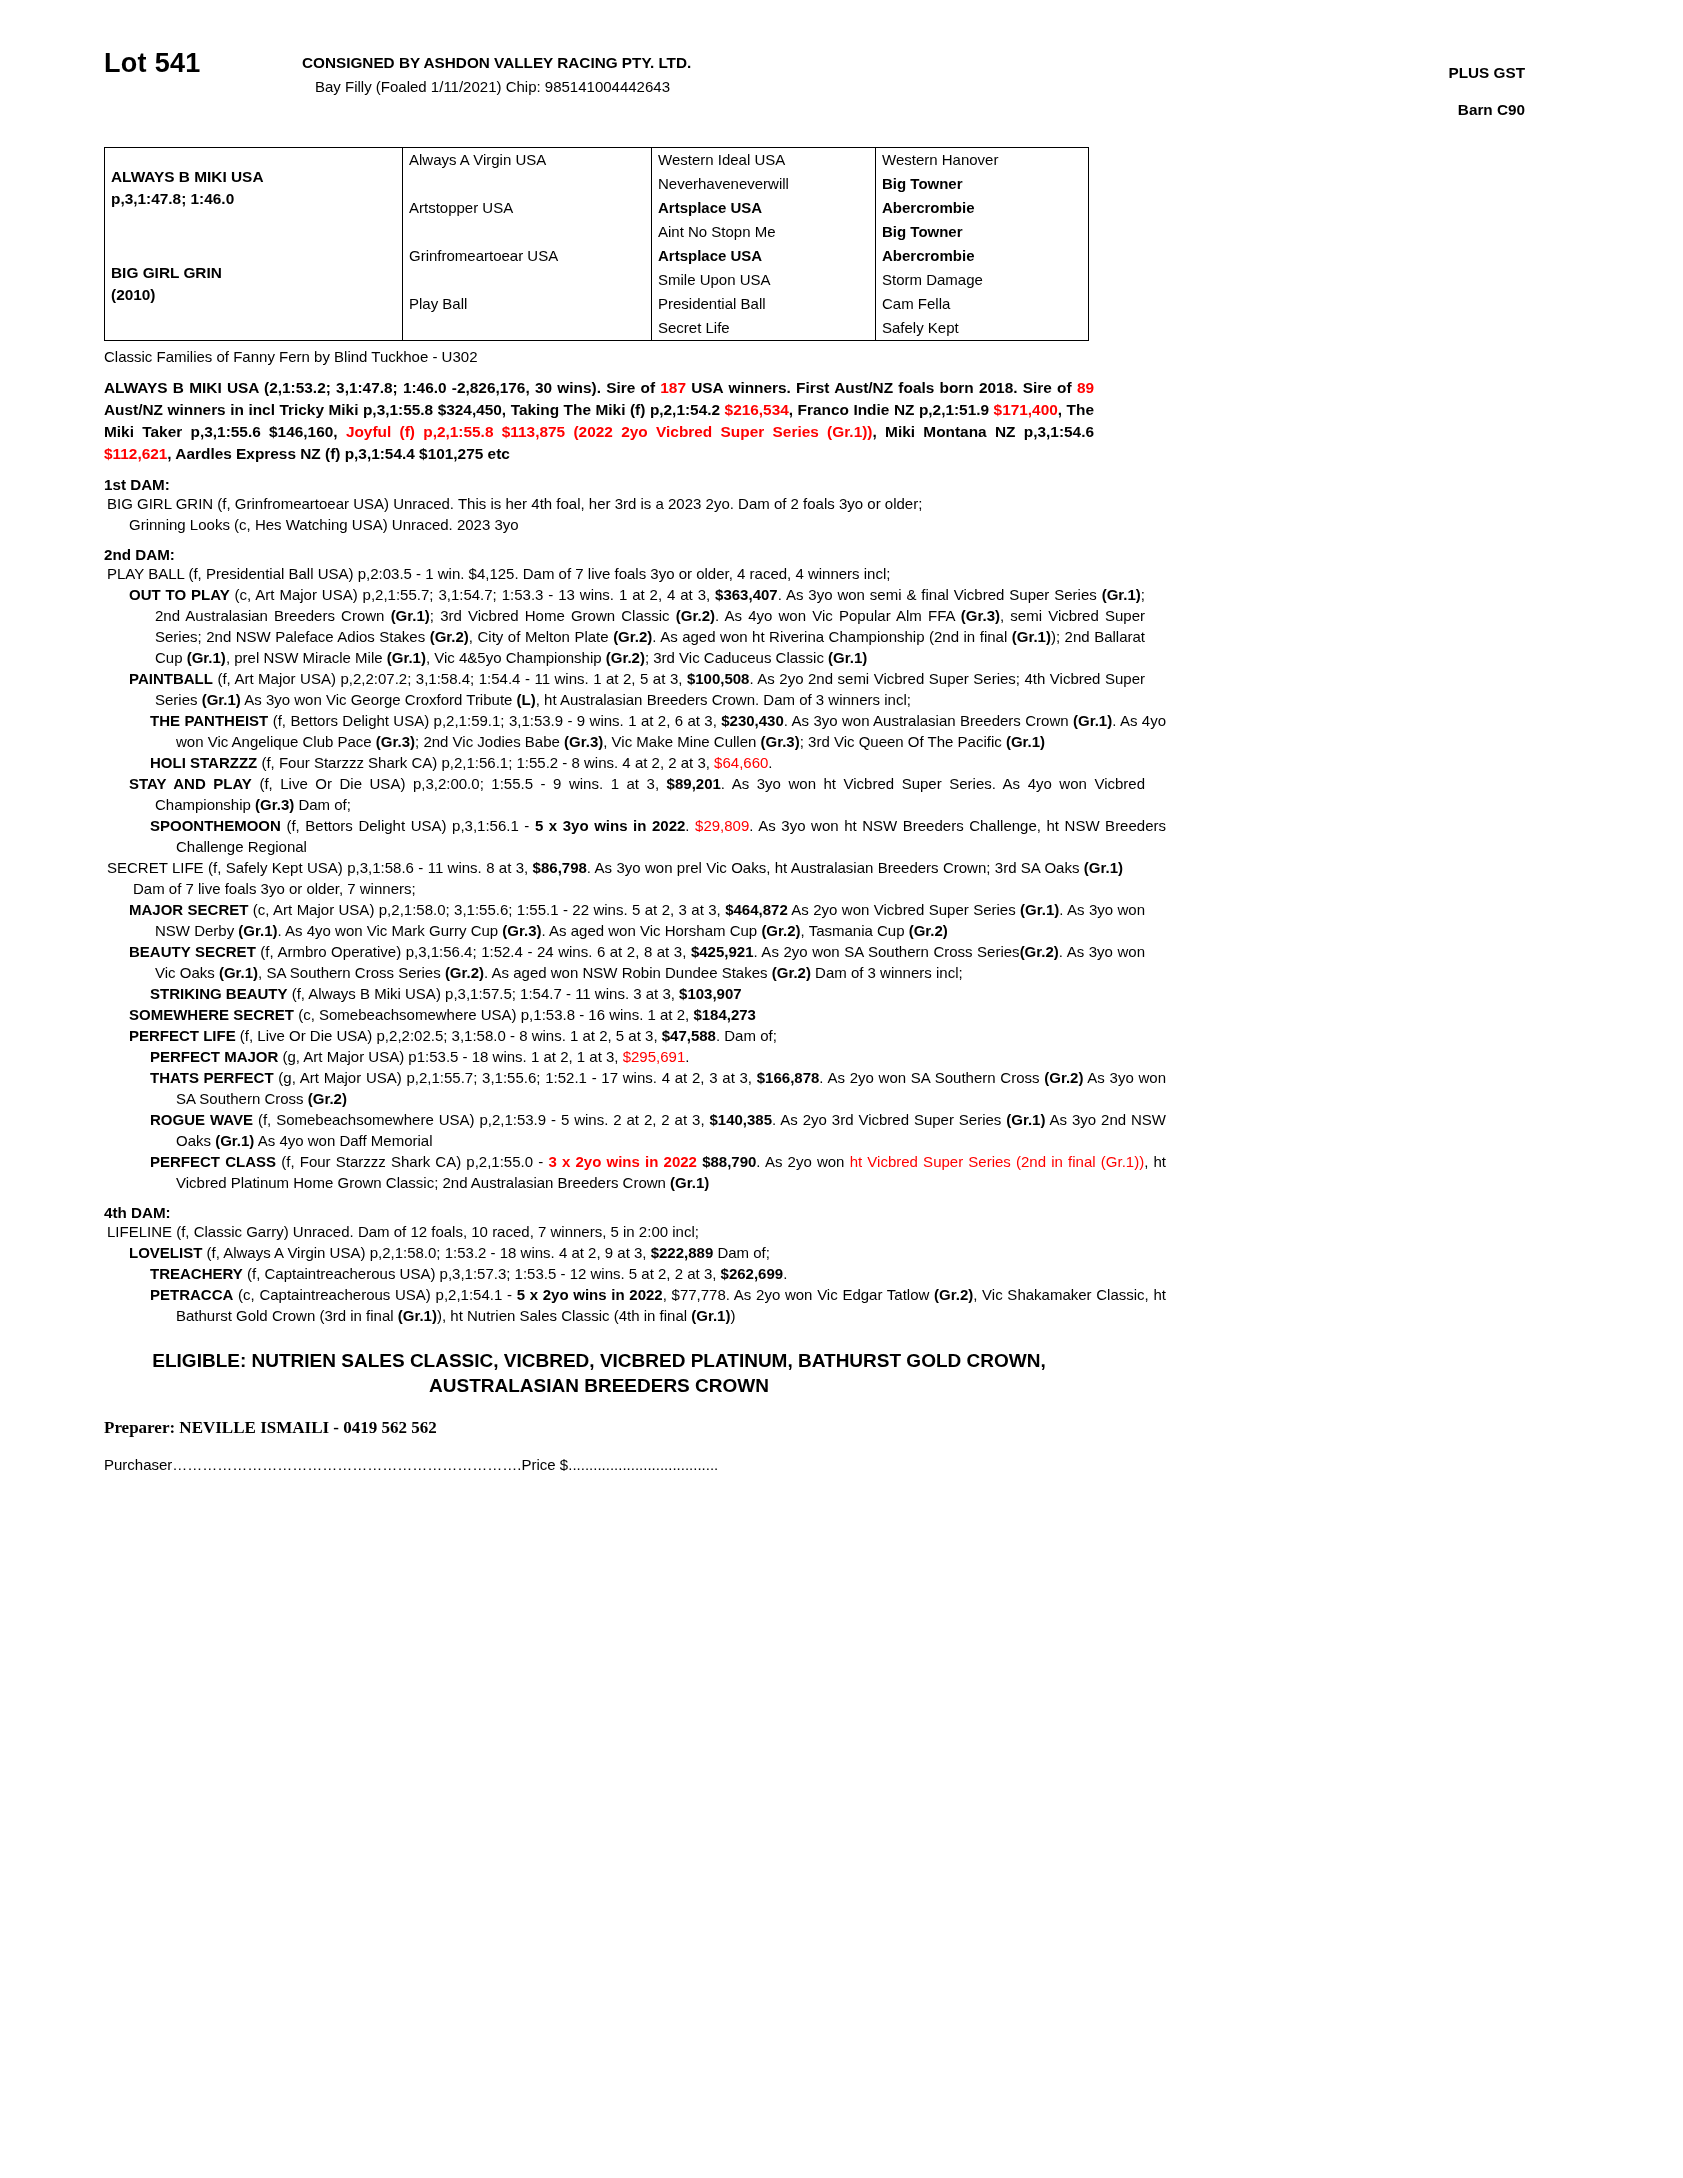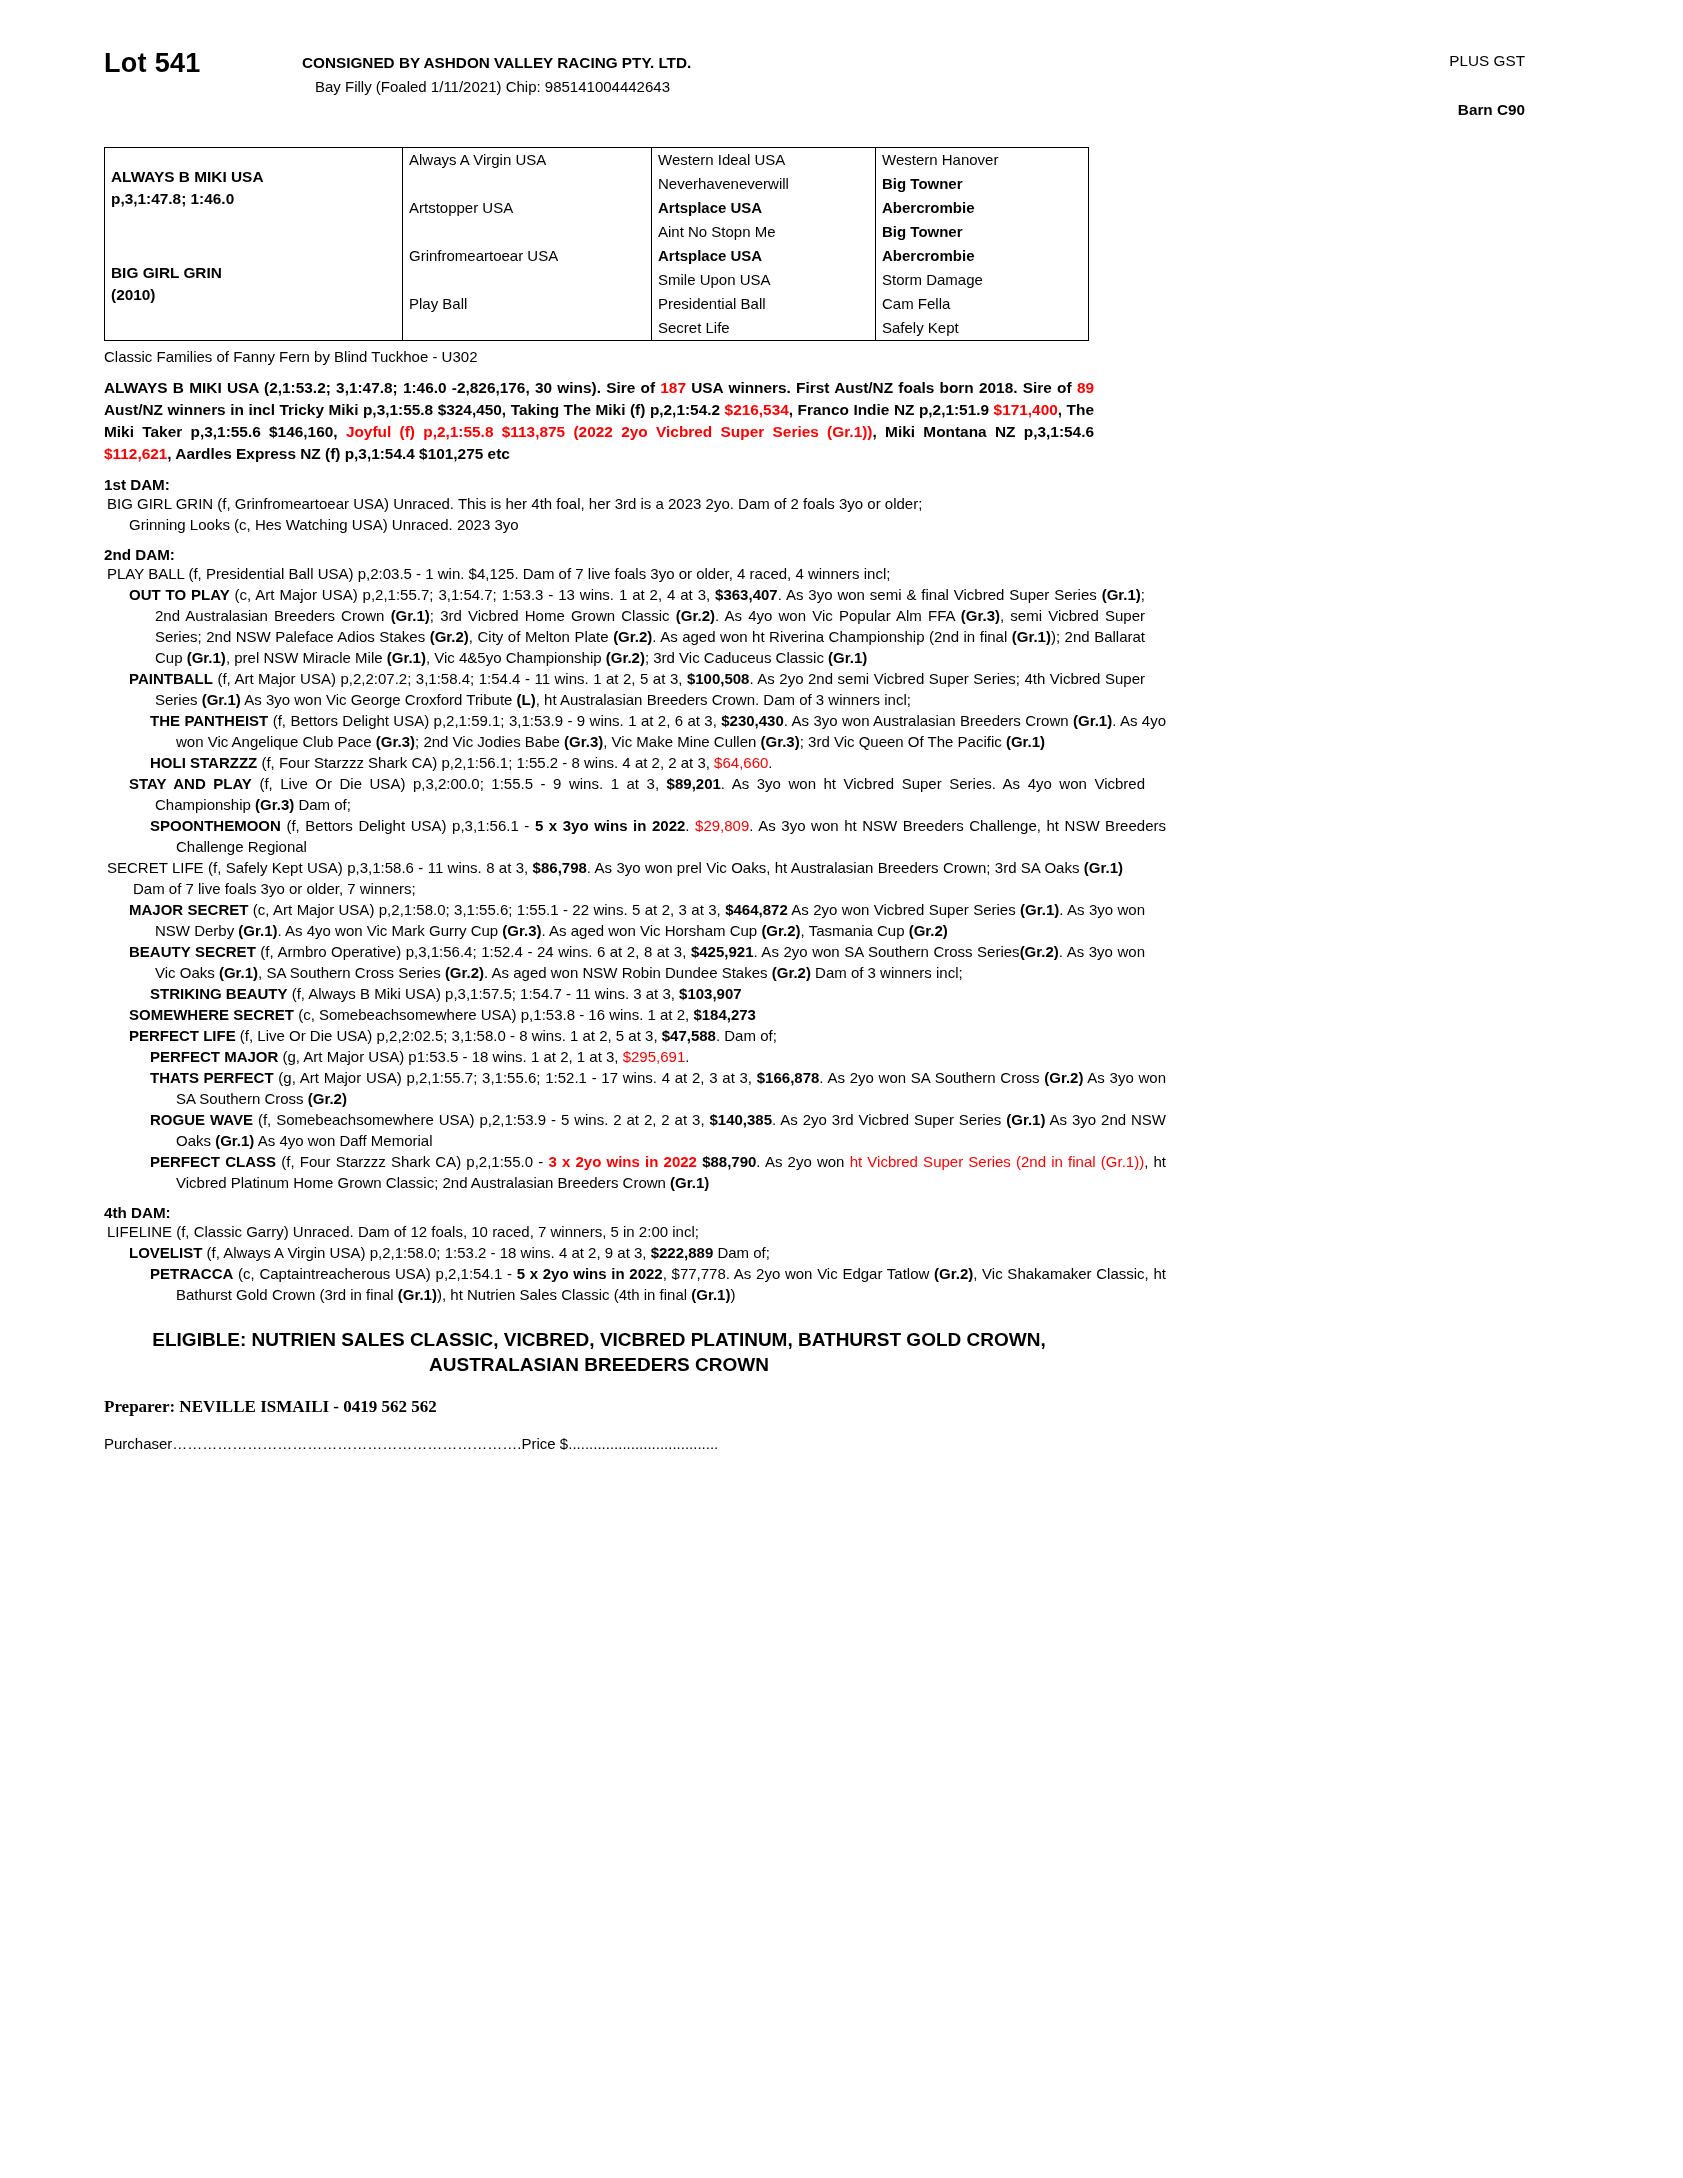--- a/index.html
+++ b/index.html
@@ -42,23 +42,23 @@
   }
   .subtitle {
     position: absolute;
     left: 216px;
     top: 38px;
     font-size: 15px;
   }
   .plus-gst {
     position: absolute;
     right: 59px;
-    top: 12px;
+    top: 24px;
     font-size: 15.3px;
-    font-weight: normal;
+    font-weight: bold;
   }
   .barn {
     position: absolute;
     right: 59px;
     top: 61px;
     font-size: 15.3px;
     font-weight: bold;
   }
   
   .ped-wrap {
@@ -227,20 +227,21 @@
       <div class="para ind2"><span style="font-weight: bold;">STRIKING BEAUTY</span><span> (f, Always B Miki USA) p,3,1:57.5; 1:54.7 - 11 wins. 3 at 3, </span><span style="font-weight: bold;">$103,907</span></div>
       <div class="para ind1"><span style="font-weight: bold;">SOMEWHERE SECRET</span><span> (c, Somebeachsomewhere USA) p,1:53.8 - 16 wins. 1 at 2, </span><span style="font-weight: bold;">$184,273</span></div>
       <div class="para ind1"><span style="font-weight: bold;">PERFECT LIFE</span><span> (f, Live Or Die USA) p,2,2:02.5; 3,1:58.0 - 8 wins. 1 at 2, 5 at 3, </span><span style="font-weight: bold;">$47,588</span><span>. Dam of;</span></div>
       <div class="para ind2"><span style="font-weight: bold;">PERFECT MAJOR</span><span> (g, Art Major USA) p1:53.5 - 18 wins. 1 at 2, 1 at 3, </span><span style="color: rgb(255, 0, 0); font-weight: normal;">$295,691</span><span>.</span></div>
       <div class="para ind2"><span style="font-weight: bold;">THATS PERFECT</span><span> (g, Art Major USA) p,2,1:55.7; 3,1:55.6; 1:52.1 - 17 wins. 4 at 2, 3 at 3, </span><span style="font-weight: bold;">$166,878</span><span>. As 2yo won SA Southern Cross </span><span style="font-weight: bold;">(Gr.2)</span><span> As 3yo won SA Southern Cross </span><span style="font-weight: bold;">(Gr.2)</span></div>
       <div class="para ind2"><span style="font-weight: bold;">ROGUE WAVE</span><span> (f, Somebeachsomewhere USA) p,2,1:53.9 - 5 wins. 2 at 2, 2 at 3, </span><span style="font-weight: bold;">$140,385</span><span>. As 2yo 3rd Vicbred Super Series </span><span style="font-weight: bold;">(Gr.1)</span><span> As 3yo 2nd NSW Oaks </span><span style="font-weight: bold;">(Gr.1)</span><span> As 4yo won Daff Memorial</span></div>
       <div class="para ind2"><span style="font-weight: bold;">PERFECT CLASS</span><span> (f, Four Starzzz Shark CA) p,2,1:55.0 - </span><span style="color: rgb(255, 0, 0); font-weight: bold;">3 x 2yo wins in 2022</span><span> </span><span style="font-weight: bold;">$88,790</span><span>. As 2yo won </span><span style="color: rgb(255, 0, 0);">ht Vicbred Super Series (2nd in final (Gr.1))</span><span>, ht Vicbred Platinum Home Grown Classic; 2nd Australasian Breeders Crown </span><span style="font-weight: bold;">(Gr.1)</span></div>
       <div class="dam-head">4th DAM:</div>
       <div class="para ind0"><span>LIFELINE (f, Classic Garry) Unraced. Dam of 12 foals, 10 raced, 7 winners, 5 in 2:00 incl;</span></div>
       <div class="para ind1"><span style="font-weight: bold;">LOVELIST</span><span> (f, Always A Virgin USA) p,2,1:58.0; 1:53.2 - 18 wins. 4 at 2, 9 at 3, </span><span style="font-weight: bold;">$222,889</span><span> Dam of;</span></div>
+      <div class="para ind2"><span style="font-weight: bold;">TREACHERY</span><span> (f, Captaintreacherous USA) p,3,1:57.3; 1:53.5 - 12 wins. 5 at 2, 2 at 3, </span><span style="font-weight: bold;">$262,699</span><span>.</span></div>
       <div class="para ind2"><span style="font-weight: bold;">PETRACCA</span><span> (c, Captaintreacherous USA) p,2,1:54.1 - </span><span style="font-weight: bold;">5 x 2yo wins in 2022</span><span>, $77,778. As 2yo won Vic Edgar Tatlow </span><span style="font-weight: bold;">(Gr.2)</span><span>, Vic Shakamaker Classic, ht Bathurst Gold Crown (3rd in final </span><span style="font-weight: bold;">(Gr.1)</span><span>), ht Nutrien Sales Classic (4th in final </span><span style="font-weight: bold;">(Gr.1)</span><span>)</span></div>
     </div>
 
   <div class="eligible">ELIGIBLE: NUTRIEN SALES CLASSIC, VICBRED, VICBRED PLATINUM, BATHURST GOLD CROWN, AUSTRALASIAN BREEDERS CROWN</div>
   <div class="preparer">Preparer: NEVILLE ISMAILI - 0419 562 562</div>
   <div class="purchaser">Purchaser…………………………………………………………….Price $....................................</div>
 
 </div>
 
 

